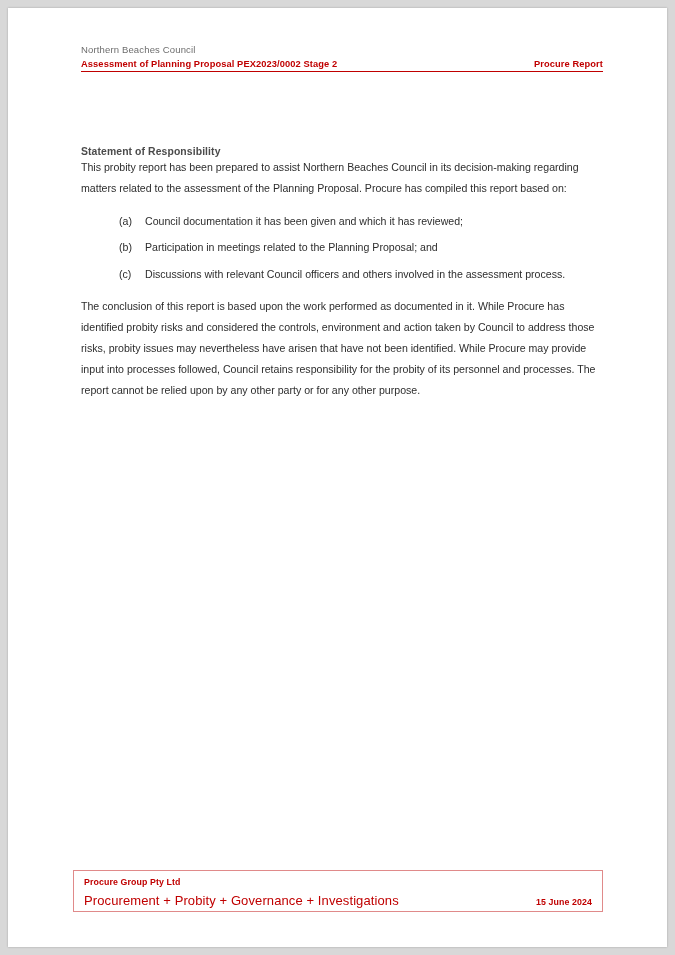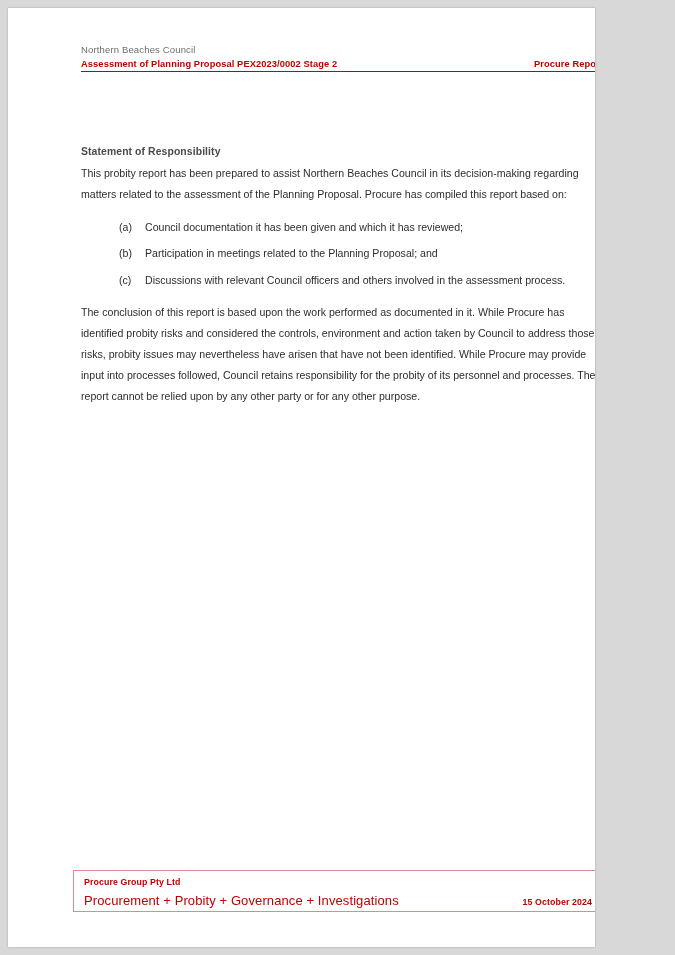--- a/index.html
+++ b/index.html
@@ -10,21 +10,21 @@
     width: 675px;
     height: 955px;
     background: #d8d8d8;
     font-family: "Liberation Sans", sans-serif;
     -webkit-font-smoothing: antialiased;
   }
   .page {
     position: absolute;
     left: 8px;
     top: 8px;
-    width: 587px;
+    width: 659px;
     height: 939px;
     background: #ffffff;
     box-shadow: 0 0 2px rgba(0,0,0,0.25);
     overflow: hidden;
   }
 
   
   .header {
     position: absolute;
     left: 73px;
@@ -61,21 +61,21 @@
   .content {
     position: absolute;
     left: 73px;
     top: 138px;
     width: 522px;
   }
   .section-title {
     font-size: 10.4px;
     font-weight: bold;
     color: #4b4b4b;
-    margin: 0 0 6px 0;
+    margin: 0 0 0 0;
     letter-spacing: 0.1px;
   }
   p.body-text {
     font-size: 10.6px;
     color: #2d2d2d;
     line-height: 21px;
     margin: 0 0 14px 0;
     text-align: left;
   }
   .list {
@@ -177,18 +177,18 @@
     </div>
 
     <p class="body-text gap-before-conclusion">The conclusion of this report is based upon the work performed as documented in it. While Procure has identified probity risks and considered the controls, environment and action taken by Council to address those risks, probity issues may nevertheless have arisen that have not been identified. While Procure may provide input into processes followed, Council retains responsibility for the probity of its personnel and processes.  The report cannot be relied upon by any other party or for any other purpose.</p>
   </div>
 
   <div class="footer">
     <div class="footer-inner">
       <div class="footer-line1">Procure Group Pty Ltd</div>
       <div class="footer-line2">
         <div class="footer-tagline">Procurement + Probity + Governance + Investigations</div>
-        <div class="footer-date">15 October 2024</div>
+        <div class="footer-date">15 June 2024</div>
       </div>
     </div>
   </div>
 
 </div>
 
 </body></html>

